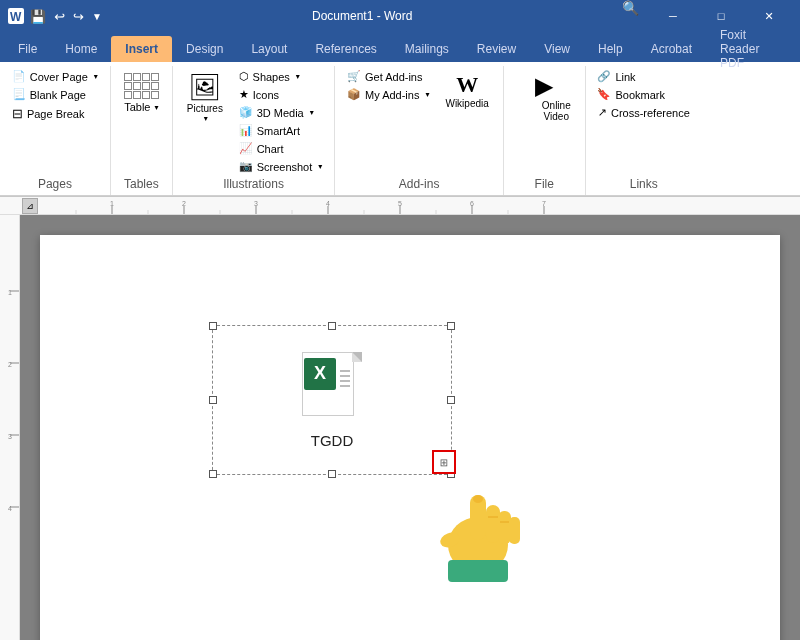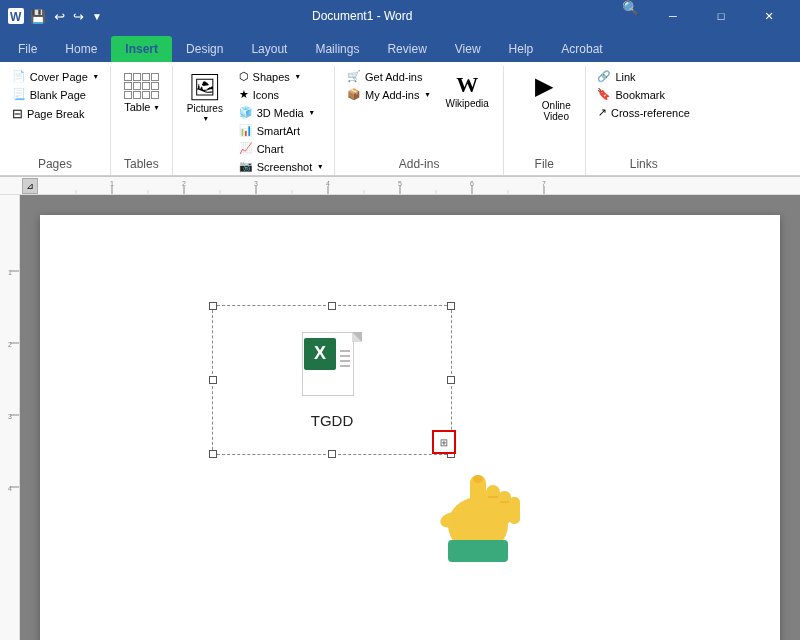--- a/index.html
+++ b/index.html
@@ -33,21 +33,21 @@
       padding: 4px 14px;
       cursor: pointer;
       font-size: 12px;
       color: #d0d8f0;
       border-radius: 3px 3px 0 0;
       height: 26px;
       display: flex;
       align-items: center;
     }
     .tab.active {
-      background: #22c55e;
+      background: #fdba74;
       color: #2b579a;
       font-weight: 600;
     }
 
     .ribbon-content {
       display: flex;
       align-items: stretch;
       padding: 4px 0 0 0;
       background: white;
       border-bottom: 1px solid #d0d0d0;
@@ -245,25 +245,27 @@
 </div>
 
 <div class="ribbon">
 
   <div class="tabs-row">
     <div class="tab">File</div>
     <div class="tab">Home</div>
     <div class="tab active">Insert</div>
     <div class="tab">Design</div>
     <div class="tab">Layout</div>
+    <div class="tab">References</div>
     <div class="tab">Mailings</div>
     <div class="tab">Review</div>
     <div class="tab">View</div>
     <div class="tab">Help</div>
     <div class="tab">Acrobat</div>
+    <div class="tab">Foxit Reader PDF</div>
   </div>
 
   <div class="ribbon-content">
 
     <div class="ribbon-group">
       <div class="ribbon-group-items">
         <div class="ribbon-column">
           <div class="ribbon-btn-small">
             <span>📄</span>
             <span>Cover Page</span>
@@ -340,20 +342,21 @@
             <span>📈</span>
             <span>Chart</span>
           </div>
           <div class="ribbon-btn-small">
             <span>📷</span>
             <span>Screenshot</span>
             <span class="chevron">▾</span>
           </div>
         </div>
       </div>
+      <div class="ribbon-group-label">Illustrations</div>
     </div>
 
     <div class="ribbon-group">
       <div class="ribbon-group-items">
         <div class="ribbon-column">
           <div class="ribbon-btn-small">
             <span>🛒</span>
             <span>Get Add-ins</span>
           </div>
           <div class="ribbon-btn-small">

